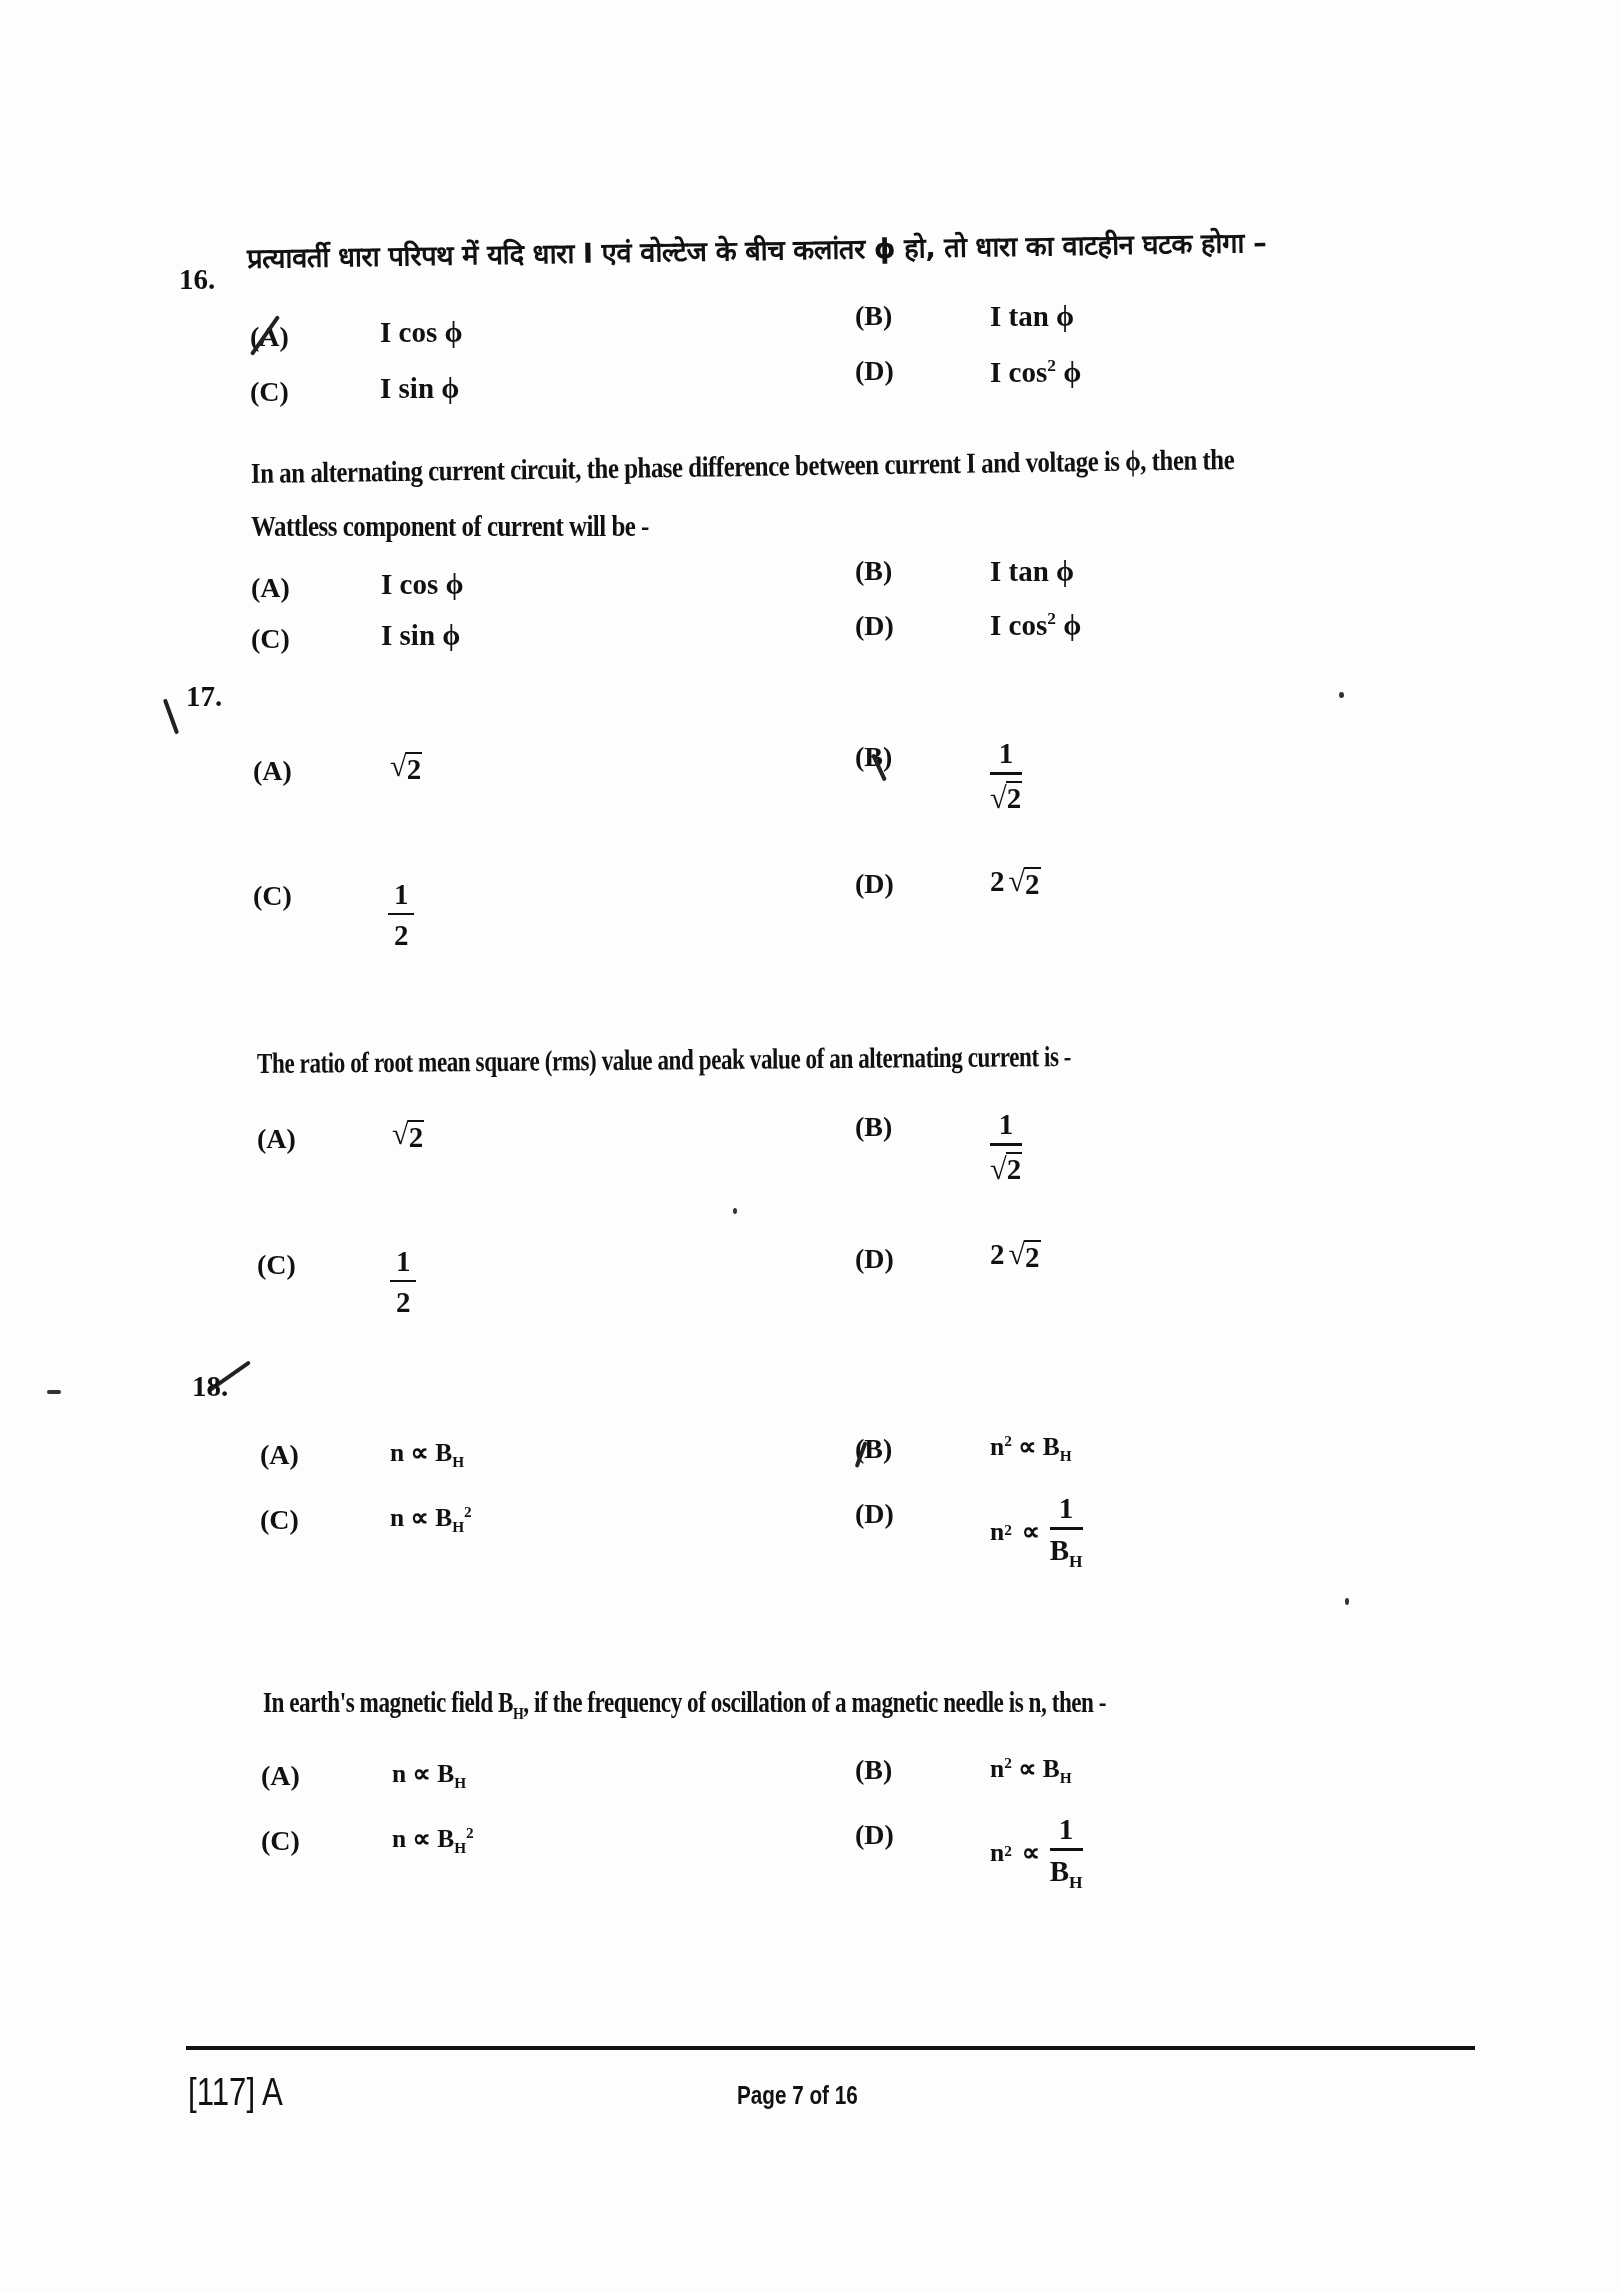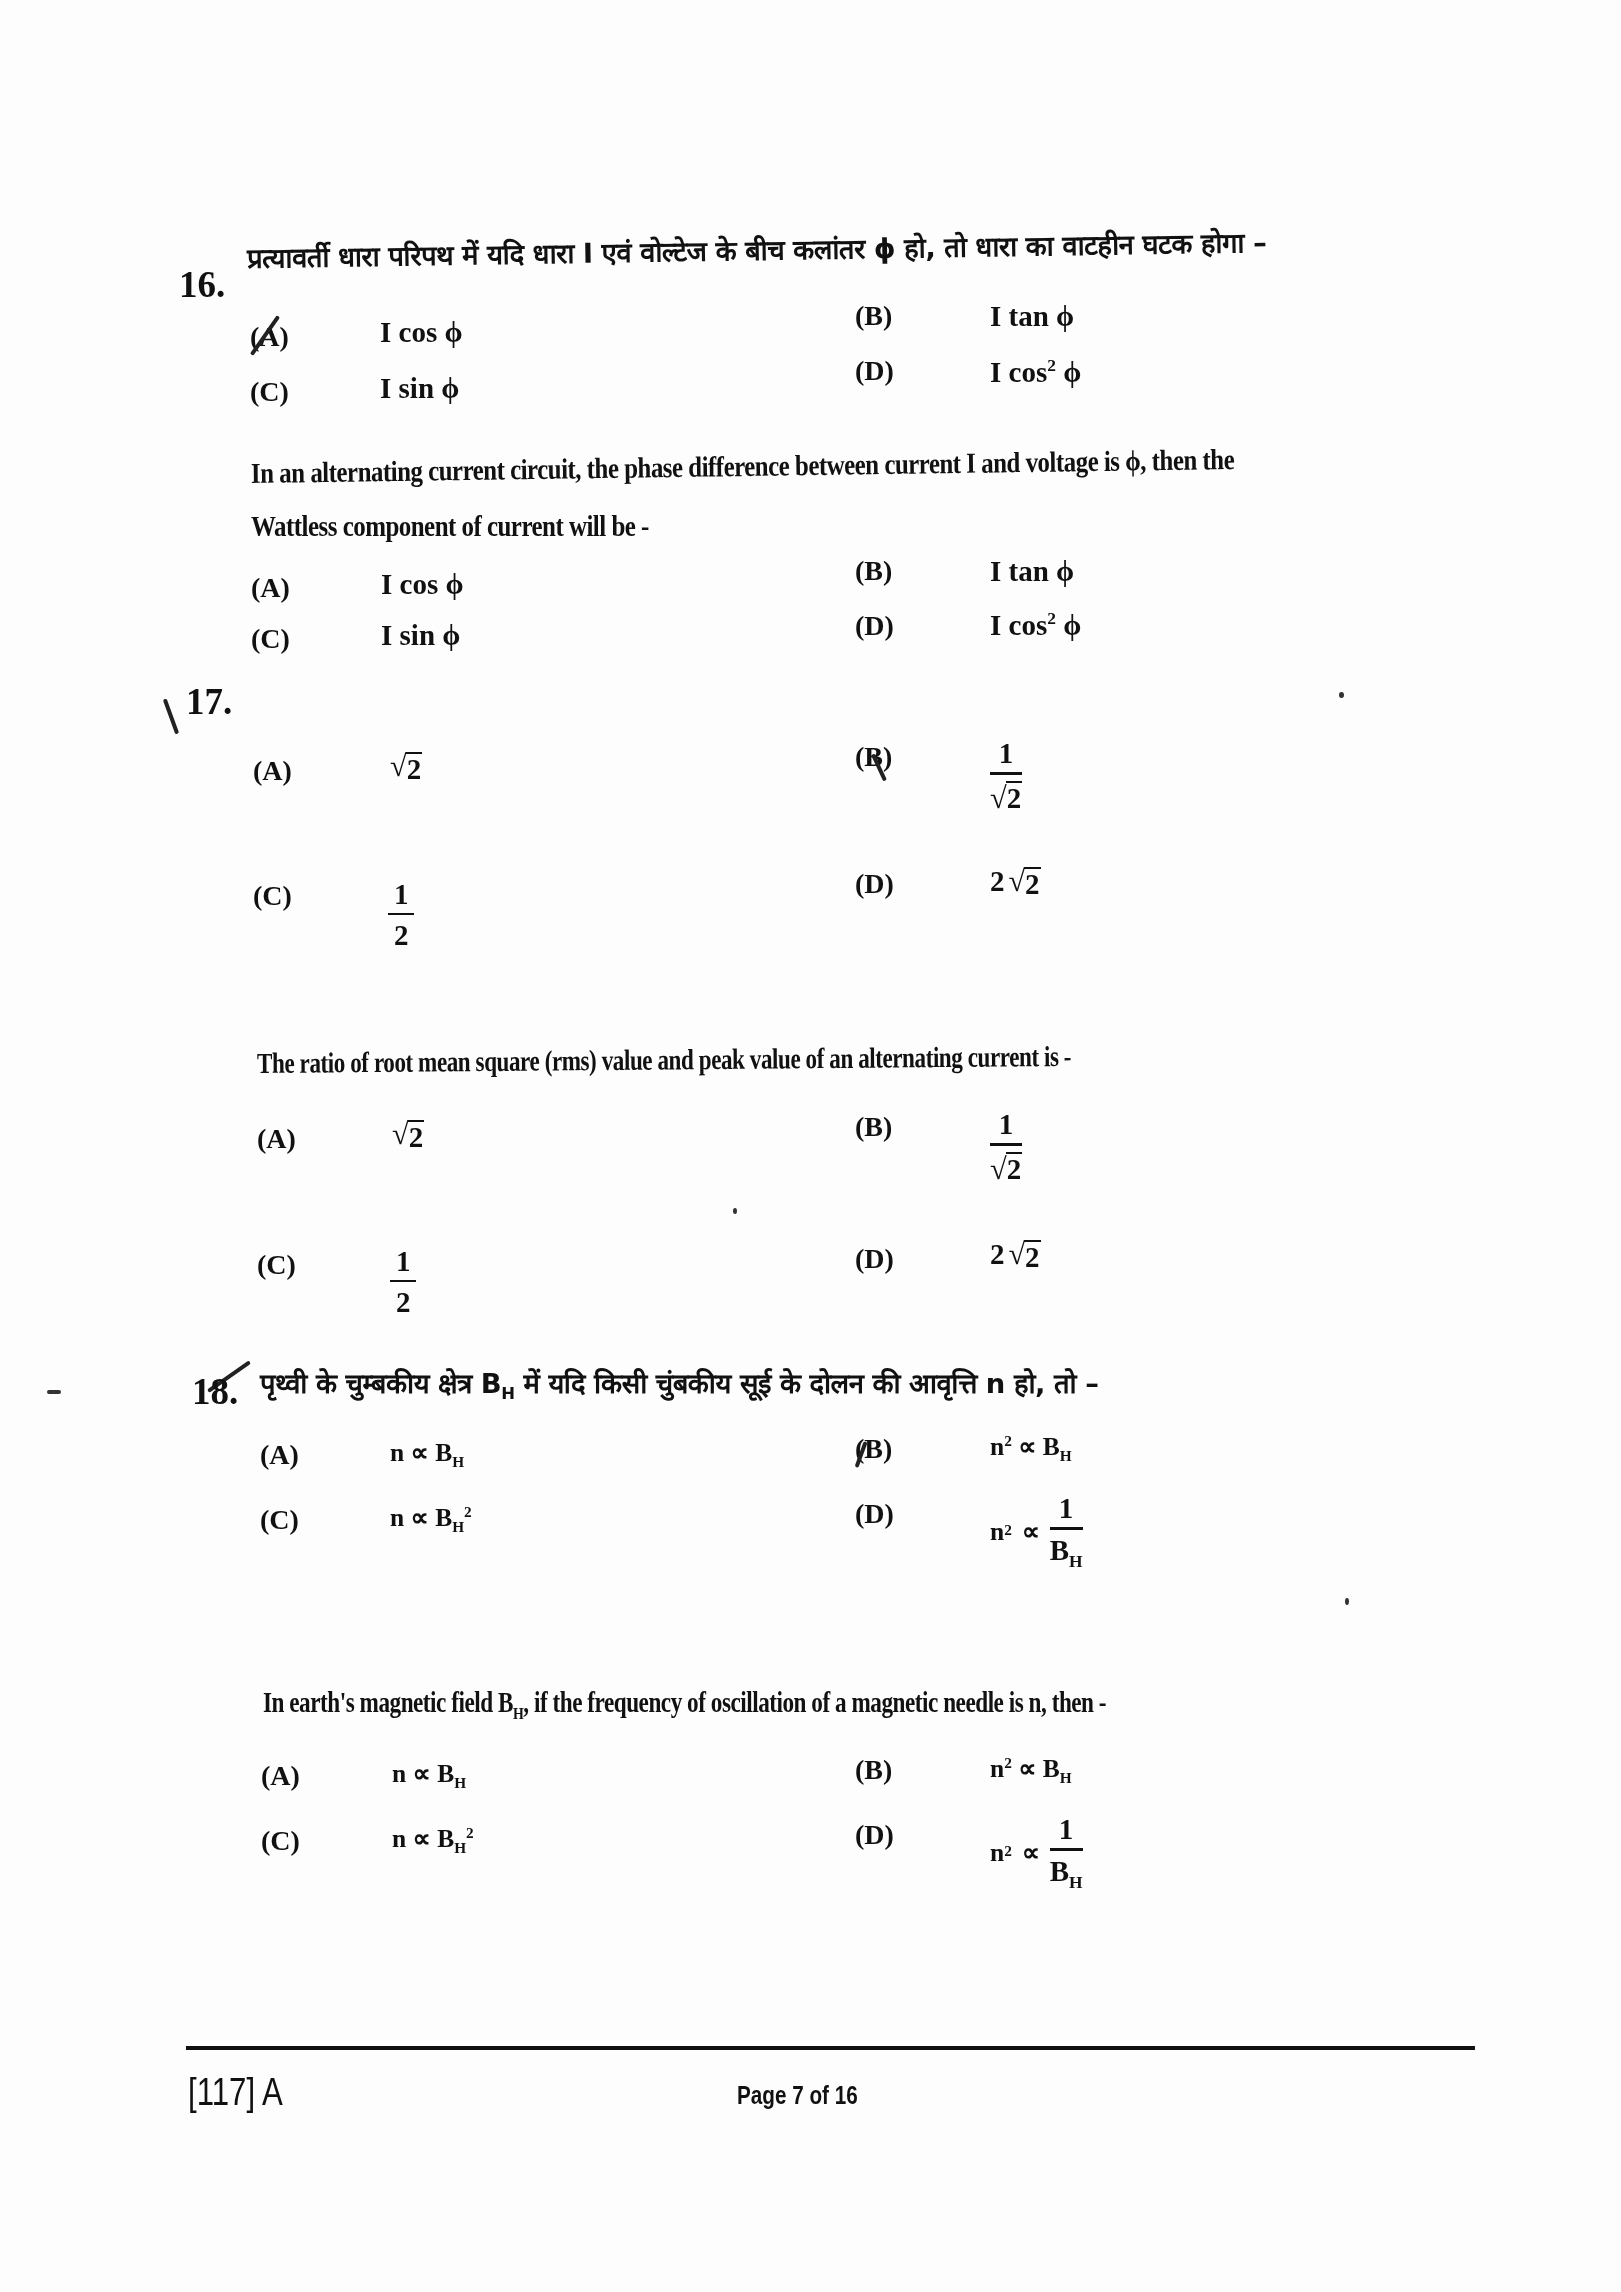--- a/index.html
+++ b/index.html
@@ -18,21 +18,21 @@
     .page {
       position: absolute;
       left: 0; top: 0;
       width: 1621px; height: 2293px;
       background: #fdfdfd;
     }
     .abs { position: absolute; }
     .qnum {
       font-family: "Liberation Serif", serif;
       font-weight: bold;
-      font-size: 37px;
+      font-size: 29px;
     }
     .hindi {
       font-family: "DejaVu Sans", sans-serif;
       font-size: 27.4px;
       font-weight: bold;
       letter-spacing: -0.5px;
       white-space: nowrap;
     }
     .eng {
       font-family: "Liberation Serif", serif;
@@ -219,21 +219,20 @@
   <div class="abs opt-val" style="left:965px; top:1237px;">
     <span>2</span><span class="sqrt" style="margin-left:3.9px;">
         <span class="radix">√</span>
         <span class="radicand">2</span>
       </span>
   </div>
 
   <div class="speck" style="left:47px; top:1390px; width:13.7px; height:3.9px; border-radius:2px;"></div>
   <div class="tick" style="left:227px; top:1351px; height:51px; transform:rotate(55deg);"></div>
   <div class="abs qnum" style="left:192px; top:1370px;text-align:right;">18.</div>
-  <div class="abs hindi" style="left:260px; top:1364px;"><span>पृथ्वी के चुम्बकीय क्षेत्र B</span><sub>H</sub><span> में यदि किसी चुंबकीय सूई के दोलन की आवृत्ति n हो, तो –</span></div>
 
   <div class="abs opt-label" style="left:260px; top:1439px;">(A)</div>
   <div class="abs opt-val" style="left:365px; top:1437px; font-size:25.5px;"><span>n</span> <span>∝</span> <span>B</span><sub>H</sub></div>
 
   <div class="abs opt-label" style="left:855px; top:1433px;">(B)</div>
   <div class="tick" style="left:859px; top:1441px; height:27.4px; transform:rotate(20deg);"></div>
   <div class="abs opt-val" style="left:965px; top:1431px; font-size:25.5px;"><span>n</span><sup>2</sup> <span>∝</span> <span>B</span><sub>H</sub></div>
 
   <div class="abs opt-label" style="left:260px; top:1504px;">(C)</div>
   <div class="abs opt-val" style="left:365px; top:1502px; font-size:25.5px;"><span>n</span> <span>∝</span> <span>B</span><sub>H</sub><sup>2</sup></div>

